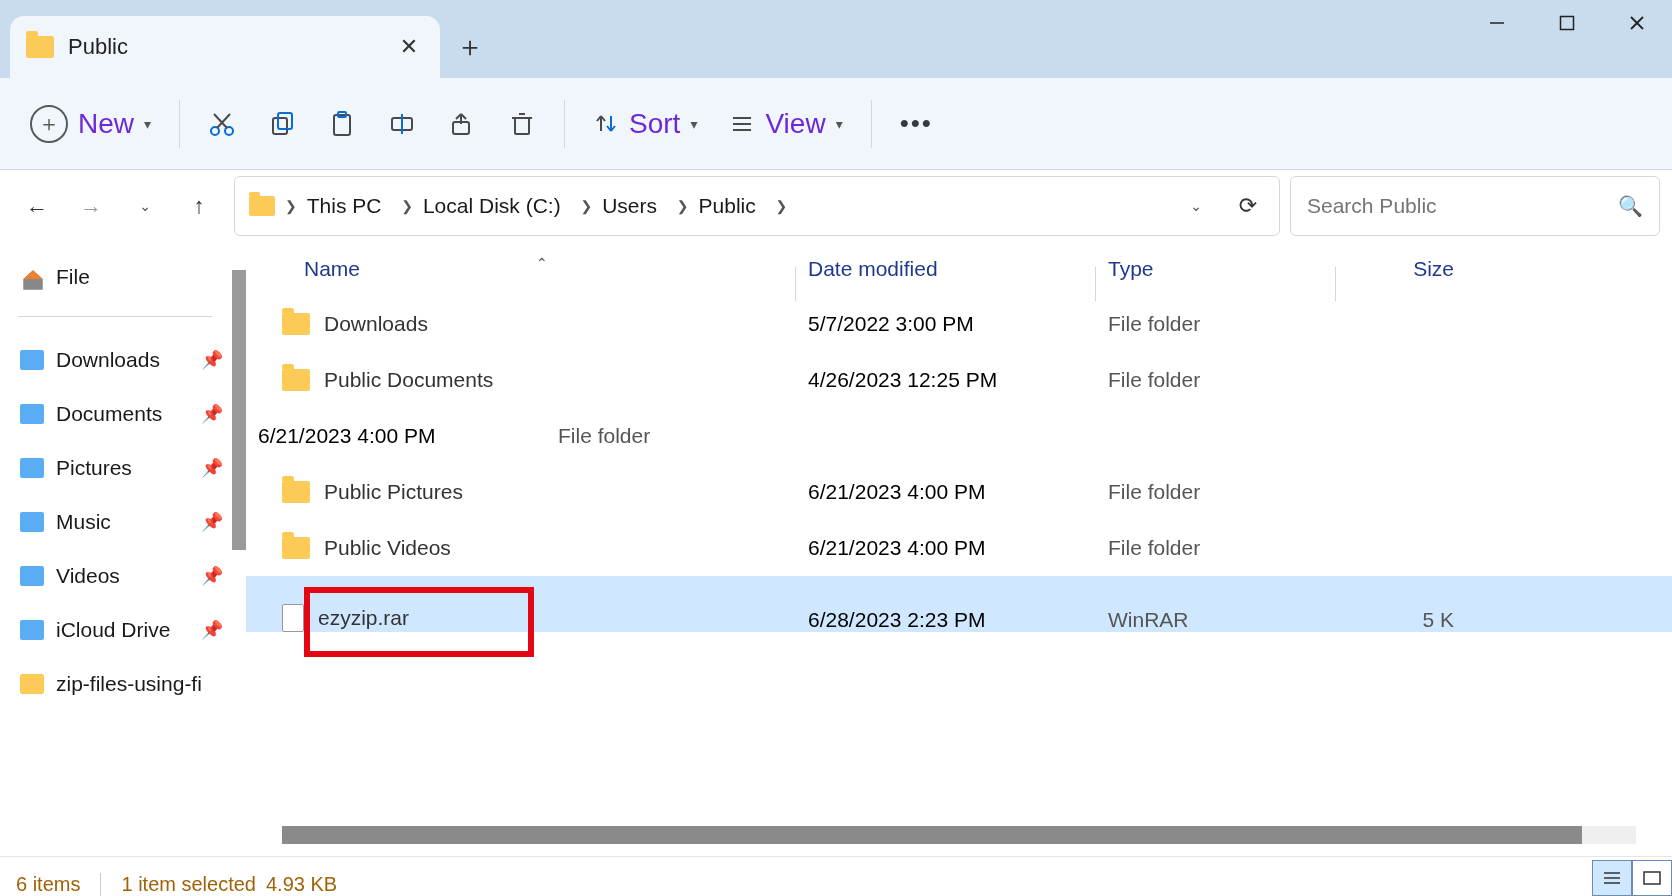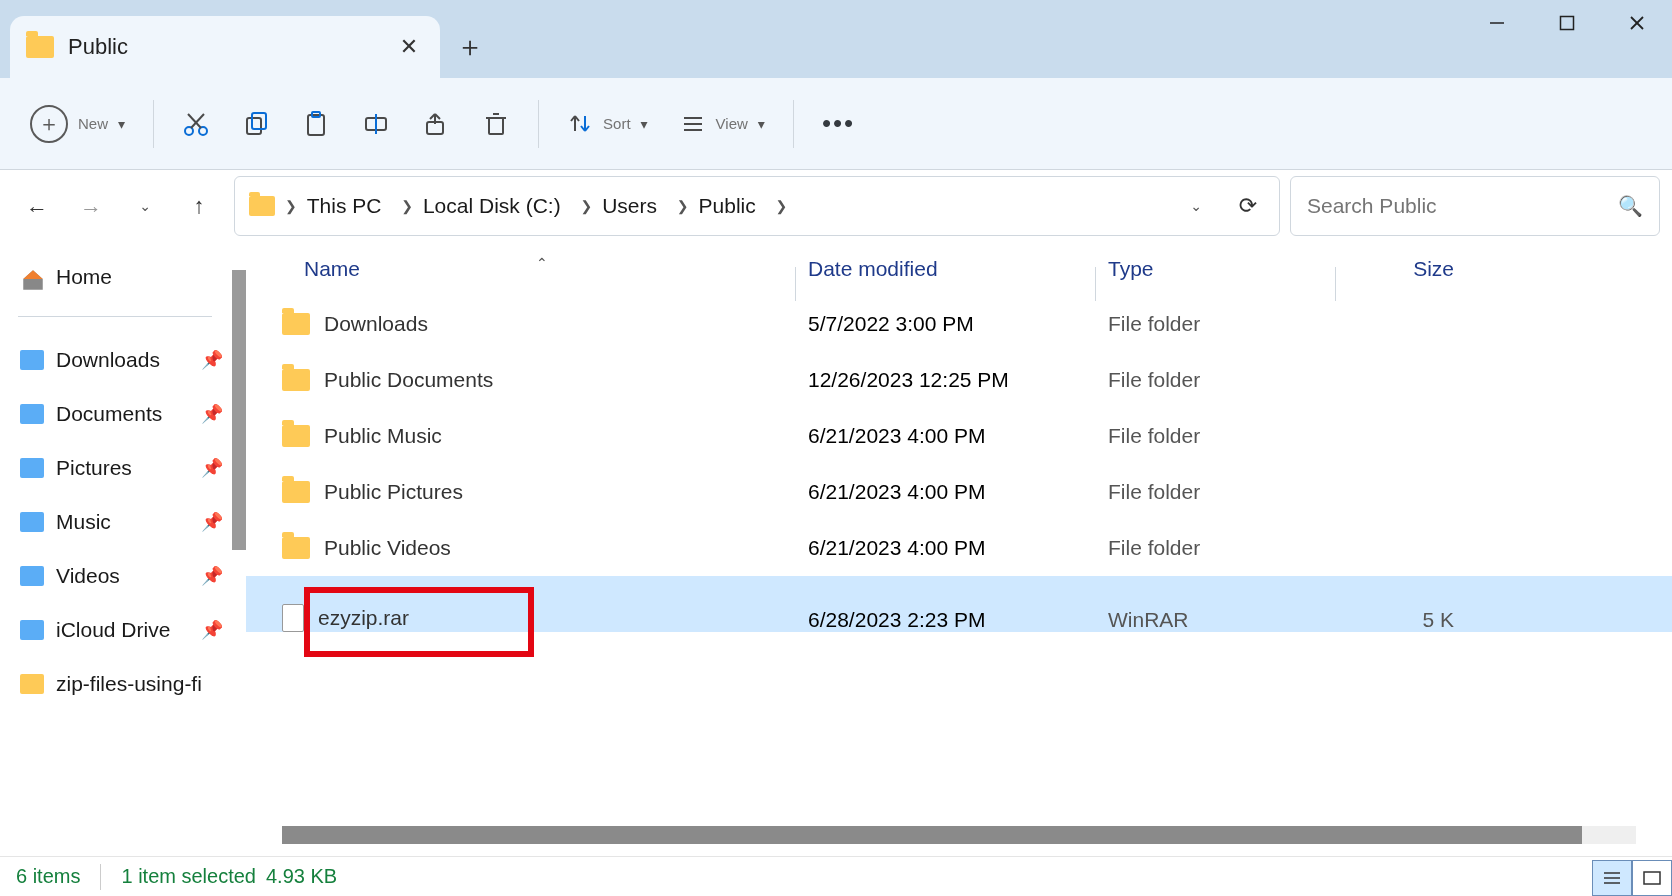--- a/index.html
+++ b/index.html
@@ -9,21 +9,21 @@
 .tab .folder-icon { width:28px; height:22px; background:#feca57; border-radius:2px; position:relative; }
 .tab .folder-icon::before { content:""; position:absolute; top:-5px; left:0; width:12px; height:5px; background:#feca57; border-radius:2px 2px 0 0; }
 .tab-title { flex:1; font-size:22px; color:#222; }
 .tab-close { width:30px; height:30px; display:flex; align-items:center; justify-content:center; font-size:22px; color:#333; cursor:pointer; }
 .newtab { width:60px; height:62px; display:flex; align-items:center; justify-content:center; font-size:28px; color:#333; cursor:pointer; }
 .wincontrols { position:absolute; right:0; top:0; display:flex; height:46px; }
 .wincontrols div { width:70px; display:flex; align-items:center; justify-content:center; font-size:22px; cursor:pointer; }
 .toolbar { height:92px; background:#f0f6fc; border-bottom:1px solid #d0d7de; display:flex; align-items:center; padding:0 18px; gap:8px; }
 .tb-btn { height:50px; min-width:50px; padding:0 12px; display:flex; align-items:center; justify-content:center; gap:10px; cursor:pointer; border-radius:4px; color:#353a40; }
 .tb-sep { width:1px; height:48px; background:#d0d7de; margin:0 8px; }
-.tb-label { font-size:15px; color:#737373; }
+.tb-label { font-size:28px; color:#6d28d9; }
 .tb-circle { width:38px; height:38px; border:2px solid #5a5a5a; border-radius:50%; display:flex; align-items:center; justify-content:center; font-size:22px; color:#5a5a5a; }
 .chev { font-size:14px; color:#555; }
 .navrow { height:72px; display:flex; align-items:center; padding:0 12px; gap:10px; }
 .navbtns { display:flex; gap:20px; padding:0 8px; }
 .navbtn { width:34px; height:34px; display:flex; align-items:center; justify-content:center; color:#333; cursor:pointer; font-size:22px; }
 .navbtn.disabled { color:#999; }
 .addressbar { flex:1; height:60px; border:1px solid #d0d7de; border-radius:6px; display:flex; align-items:center; padding:0 14px; gap:10px; }
 .addr-folder { width:26px; height:20px; background:#feca57; border-radius:2px; position:relative; }
 .addr-folder::before { content:""; position:absolute; top:-4px; left:0; width:11px; height:4px; background:#feca57; border-radius:2px 2px 0 0; }
 .crumb { display:flex; align-items:center; gap:12px; font-size:21px; }
@@ -60,21 +60,21 @@
 .cell-date { width:300px; color:#000000; }
 .cell-type { width:240px; color:#555; }
 .cell-size { width:130px; text-align:right; color:#555; }
 .ficon { width:28px; height:22px; background:#feca57; border-radius:2px; position:relative; }
 .ficon::before { content:""; position:absolute; top:-5px; left:0; width:12px; height:5px; background:#feca57; border-radius:2px 2px 0 0; }
 .ficon.file { background:#fff; border:1px solid #999; height:28px; width:22px; }
 .ficon.file::before { display:none; }
 .hscroll { position:absolute; bottom:12px; left:36px; right:36px; height:18px; background:#efefef; }
 .hscroll-thumb { height:100%; width:96%; background:#8a8a8a; }
 .highlight-box { position:absolute; border:6px solid #e30613; pointer-events:none; }
-.status { position:absolute; bottom:0; left:0; right:0; height:40px; background:#fff; display:flex; align-items:center; font-size:20px; color:#15803d; padding:7px 16px; gap:20px; border-top:1px solid #e5e5e5; }
+.status { position:absolute; bottom:0; left:0; right:0; height:40px; background:#fff; display:flex; font-size:20px; color:#a16207; padding:16px 16px; gap:20px; border-top:1px solid #e5e5e5; }
 .status-sep { width:1px; height:26px; background:#ccc; }
 .view-toggles { position:absolute; right:0; bottom:0; display:flex; }
 .view-toggles div { width:40px; height:36px; border:1px solid #6a8db8; display:flex; align-items:center; justify-content:center; cursor:pointer; }
 .view-toggles div.active { background:#cfe8ff; }
 svg { display:block; }
 </style>
 </head>
 <body>
 
 <div class="titlebar">
@@ -220,21 +220,21 @@
 <div class="main">
   <div class="sidebar">
     <div class="sidebar-scroll"></div>
     <div class="sb-item">
       <span class="sb-icon home">
           <svg viewBox="0 0 24 24">
             <path d="M3 11 L12 3 L21 11 V21 H3 Z" fill="#888"></path>
             <path d="M3 11 L12 3 L21 11" fill="#f08030"></path>
           </svg>
         </span>
-      <span>Home</span>
+      <span>File</span>
     </div>
     <div class="sb-divider"></div>
     <div id="sb-list">
         <div class="sb-item">
           <span class="sb-icon blue"></span>
           <span>Downloads</span>
           <span class="pin">📌</span>
         </div>
         <div class="sb-item">
           <span class="sb-icon blue"></span>
@@ -283,29 +283,25 @@
           </div>
           <div class="cell cell-date">5/7/2022  3:00 PM</div>
           <div class="cell cell-type">File folder</div>
           <div class="cell cell-size"></div>
         </div>
         <div class="row">
           <div class="cell cell-name">
             <span class="ficon "></span>
             <span>Public Documents</span>
           </div>
-          <div class="cell cell-date">12/26/2023  12:25 PM</div>
-          <div class="cell cell-type">File folder</div>
-          <div class="cell cell-size"></div>
-        </div>
-        <div class="row">
-          <div class="cell cell-name">
-            <span class="ficon "></span>
-            <span>Public Music</span>
-          </div>
+          <div class="cell cell-date">4/26/2023  12:25 PM</div>
+          <div class="cell cell-type">File folder</div>
+          <div class="cell cell-size"></div>
+        </div>
+        <div class="row">
           <div class="cell cell-date">6/21/2023  4:00 PM</div>
           <div class="cell cell-type">File folder</div>
           <div class="cell cell-size"></div>
         </div>
         <div class="row">
           <div class="cell cell-name">
             <span class="ficon "></span>
             <span>Public Pictures</span>
           </div>
           <div class="cell cell-date">6/21/2023  4:00 PM</div>

